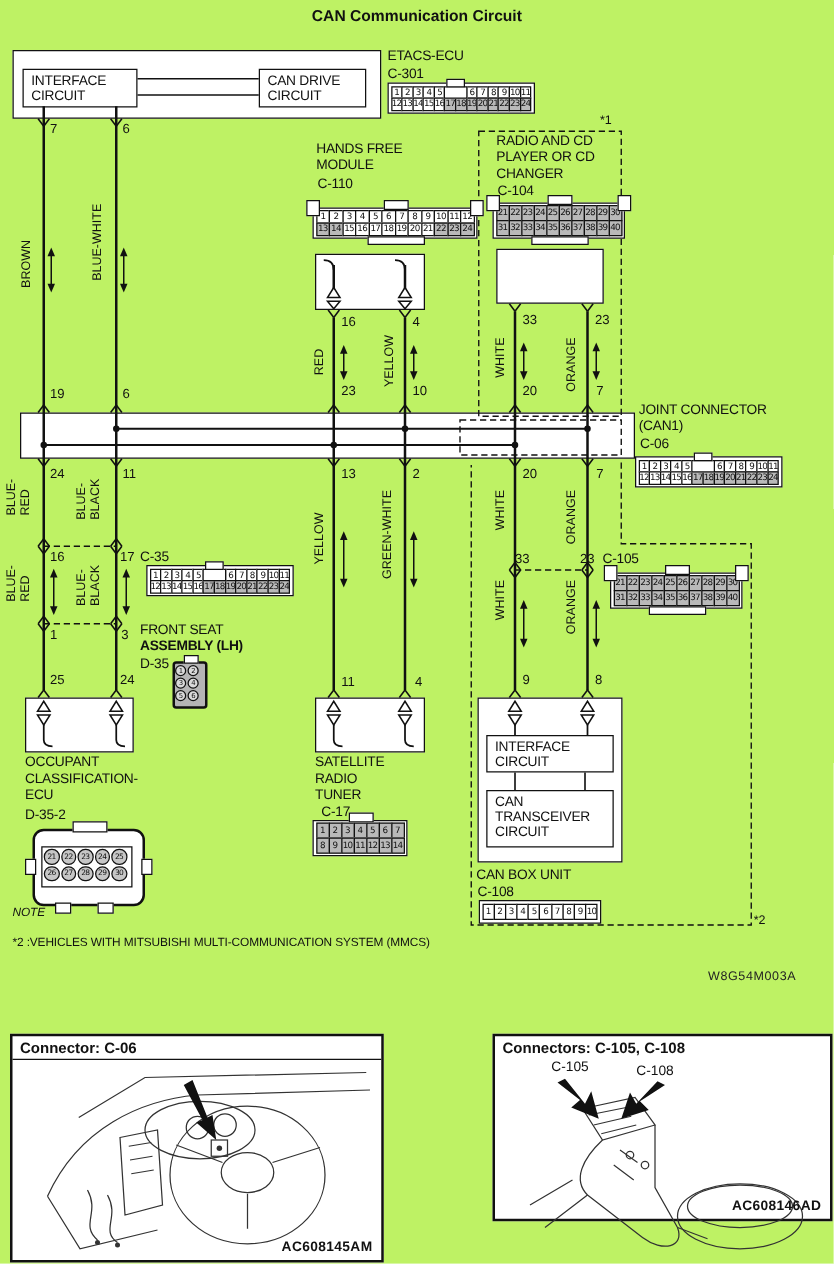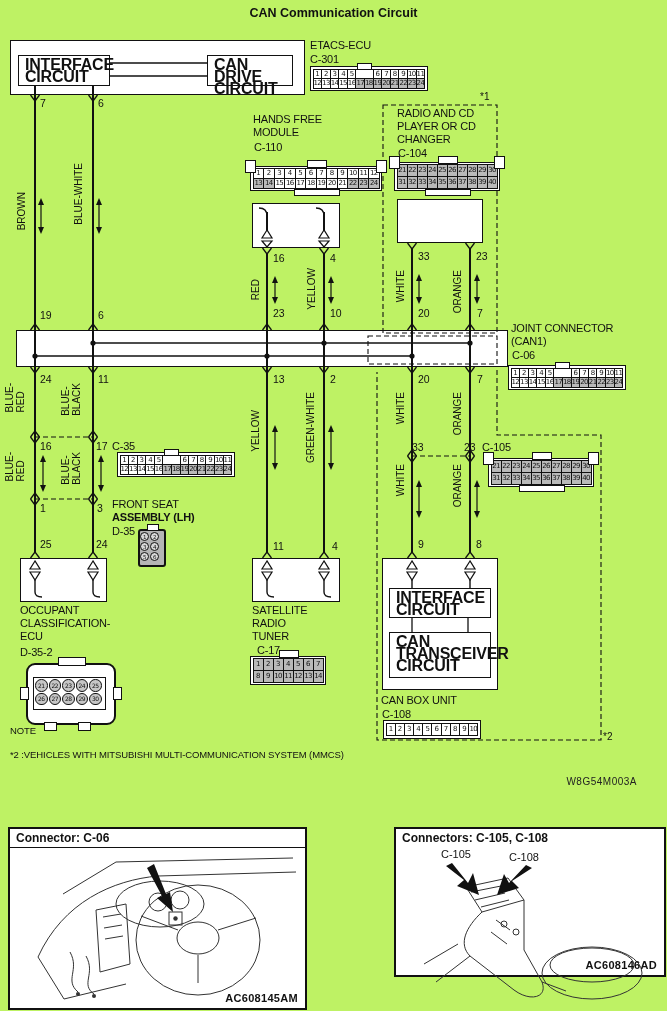--- a/index.html
+++ b/index.html
@@ -6,21 +6,21 @@
   #stage{position:relative;width:667px;height:1011px;background:#bef264;overflow:hidden;
          font-family:"Liberation Sans",sans-serif;color:#111;}
   .title{position:absolute;left:0;right:0;top:6px;text-align:center;font-size:12.5px;font-weight:bold;}
   .lbl{position:absolute;font-size:11px;line-height:13px;letter-spacing:-0.2px;white-space:nowrap;color:#111;}
   .code{font-size:11px;}
   .pin{position:absolute;font-size:10.5px;color:#111;white-space:nowrap;}
   .ref{position:absolute;font-size:10px;color:#111;}
   .vlabel{position:absolute;writing-mode:vertical-rl;transform:rotate(180deg);
           font-size:10px;line-height:11px;letter-spacing:0;color:#111;white-space:nowrap;}
   .box{position:absolute;border:1.6px solid #111;background:#fff;box-sizing:border-box;}
-  .boxtxt{position:absolute;font-size:16px;line-height:12px;letter-spacing:-0.2px;padding:3px 0 0 6px;font-weight:bold;}
+  .boxtxt{position:absolute;font-size:11px;line-height:12px;letter-spacing:-0.2px;padding:3px 0 0 6px;}
   .note{position:absolute;font-size:9.5px;letter-spacing:-0.1px;white-space:nowrap;}
   .doccode{position:absolute;font-size:10px;letter-spacing:0.5px;color:#222;}
   
   .grid{position:absolute;border:1.6px solid #111;background:#fff;padding:1.5px;box-sizing:content-box;
         --cw:9.6px;--ch:10.5px;z-index:6;}
   .grow{display:flex;}
   .gcell{display:flex;align-items:center;justify-content:center;flex:none;box-sizing:border-box;
          width:var(--cw);height:var(--ch);border:1px solid #111;background:#fff;color:#111;
          font-size:7px;letter-spacing:-0.6px;margin-left:-1px;margin-top:-1px;
          font-family:"DejaVu Sans",sans-serif;}
@@ -618,21 +618,21 @@
         <div class="grow">
           <span class="gcell">26</span>
           <span class="gcell">27</span>
           <span class="gcell">28</span>
           <span class="gcell">29</span>
           <span class="gcell">30</span>
         </div>
       </div>
   </div>
 
-  <div class="note txt" style="left:10px;top:725px;">NOTE</div>
+  <div class="note txt" style="left:10px;top:725px;font-style:italic;">NOTE</div>
   <div class="note txt" style="left:10px;top:749px;">*2 :VEHICLES WITH MITSUBISHI MULTI-COMMUNICATION SYSTEM (MMCS)</div>
   <div class="doccode txt" style="left:537px;top:776px;width:100px;text-align:right;">W8G54M003A</div>
 
   <div class="panel" style="left:8px;top:827px;width:299px;height:183px;">
     <div class="ptitle">Connector: C-06</div>
     <div class="prule"></div>
     <svg class="sketch" width="295" height="179" viewBox="0 0 295 179">
       <g fill="none" stroke="#333" stroke-width="1">
         <path d="M28,128 C53,73 103,51 148,47 L286,43"></path>
         <path d="M53,65 L106,33 L283,29"></path>

